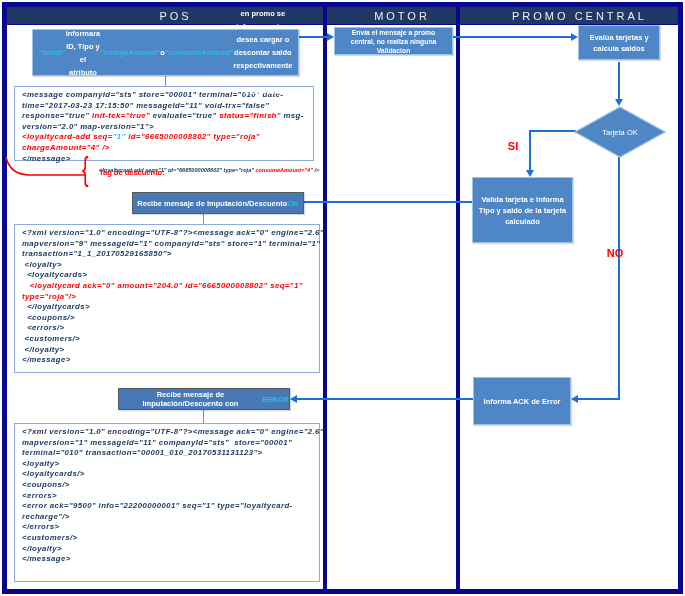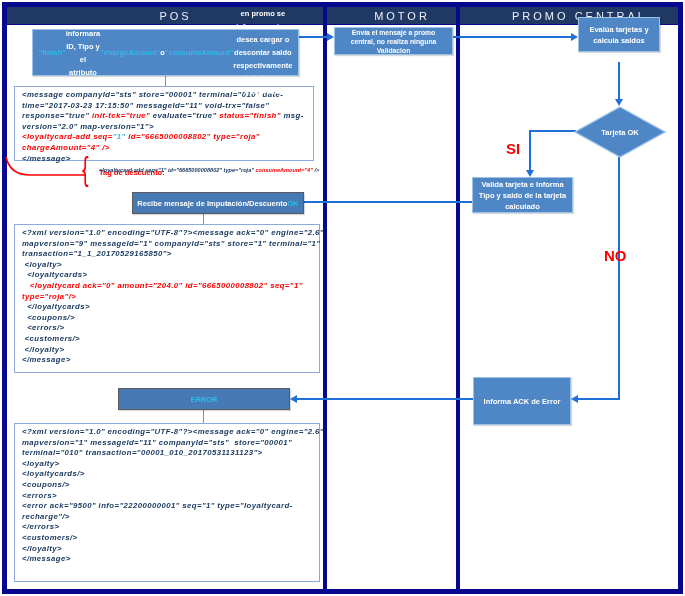--- a/index.html
+++ b/index.html
@@ -33,28 +33,28 @@
   .sn{color:var(--xml-navy);} .sr{color:var(--red);} .sc{color:var(--cyan);} .sw{color:#fff;}
   .hl{position:absolute;height:2px;background:var(--arrow);z-index:5;}
   .vl{position:absolute;width:2px;background:var(--arrow);z-index:5;}
   .conn{position:absolute;width:1px;background:#5B9BD5;z-index:3;}
   .ah-right{position:absolute;width:0;height:0;border-top:4px solid transparent;border-bottom:4px solid transparent;
         border-left:7px solid var(--arrow);z-index:5;}
   .ah-left{position:absolute;width:0;height:0;border-top:4px solid transparent;border-bottom:4px solid transparent;
         border-right:7px solid var(--arrow);z-index:5;}
   .ah-down{position:absolute;width:0;height:0;border-left:4px solid transparent;border-right:4px solid transparent;
         border-top:7px solid var(--arrow);z-index:5;}
-  .flowlabel{position:absolute;color:var(--red);font-weight:bold;font-size:15px;z-index:6;text-align:center;}
+  .flowlabel{position:absolute;color:var(--red);font-weight:bold;font-size:11px;z-index:6;text-align:center;}
   #tag-title{position:absolute;left:99px;top:156px;color:var(--red);font-weight:bold;font-size:7.5px;z-index:6;margin-top:12px;}
   #tag-line{position:absolute;left:99px;top:167px;font-style:italic;font-weight:bold;font-size:5.6px;
         white-space:pre;color:var(--xml-navy);z-index:6;}
   #tag-brace{position:absolute;left:82px;top:151px;color:var(--red);font-size:33px;font-weight:400;
         transform:scaleX(0.6);transform-origin:left center;z-index:6;line-height:36px;}
   #diamond-label{position:absolute;left:574px;top:106px;width:92px;height:52px;display:flex;align-items:center;
-        justify-content:center;color:#fff;font-weight:bold;font-size:7.5px;z-index:7;}
+        justify-content:center;color:#fff;font-weight:normal;font-size:7.5px;z-index:7;}
   #diamond-svg{position:absolute;left:574px;top:106px;z-index:6;}
   #tag-curve{position:absolute;left:4px;top:153px;z-index:6;}
 </style>
 </head>
 <body>
 
 <div id="page">
   <div id="frame"></div>
 
   <div class="lane" style="left:5px;width:320px;">
@@ -90,37 +90,38 @@
   <div class="bluebox recibe" style="left:132px;top:192px;width:172px;height:22px;">
       <span class="sw">Recibe mensaje de Imputación/Descuento </span>
       <span class="sc">OK</span>
     </div>
 
   <div class="conn" style="left:203px;top:214px;height:10px;"></div>
 
   <div class="xmlbox" style="left:14px;top:224px;width:306px;height:149px;"><div class="xline"><span class="sn">&lt;?xml version="1.0" encoding="UTF-8"?&gt;&lt;message ack="0" engine="2.6"</span></div><div class="xline"><span class="sn">mapversion="9" messageId="1" companyId="sts" store="1" terminal="1"</span></div><div class="xline"><span class="sn">transaction="1_1_20170529165850"&gt;</span></div><div class="xline"><span class="sn"> &lt;loyalty&gt;</span></div><div class="xline"><span class="sn">  &lt;loyaltycards&gt;</span></div><div class="xline"><span class="sr">   &lt;loyaltycard ack="0" amount="204.0" id="6665000008802" seq="1"</span></div><div class="xline"><span class="sr">type="roja"/&gt;</span></div><div class="xline"><span class="sn">  &lt;/loyaltycards&gt;</span></div><div class="xline"><span class="sn">  &lt;coupons/&gt;</span></div><div class="xline"><span class="sn">  &lt;errors/&gt;</span></div><div class="xline"><span class="sn"> &lt;customers/&gt;</span></div><div class="xline"><span class="sn"> &lt;/loyalty&gt;</span></div><div class="xline"><span class="sn">&lt;/message&gt;</span></div></div>
 
   <div class="bluebox recibe" style="left:118px;top:388px;width:172px;height:22px;">
+      <span class="sw">Recibe mensaje de Imputación/Descuento con </span>
       <span class="sc">ERROR</span>
     </div>
 
   <div class="conn" style="left:203px;top:410px;height:13px;"></div>
 
   <div class="xmlbox" style="left:14px;top:423px;width:306px;height:159px;"><div class="xline"><span class="sn">&lt;?xml version="1.0" encoding="UTF-8"?&gt;&lt;message ack="0" engine="2.6"</span></div><div class="xline"><span class="sn">mapversion="1" messageId="11" companyId="sts"  store="00001"</span></div><div class="xline"><span class="sn">terminal="010" transaction="00001_010_20170531131123"&gt;</span></div><div class="xline"><span class="sn">&lt;loyalty&gt;</span></div><div class="xline"><span class="sn">&lt;loyaltycards/&gt;</span></div><div class="xline"><span class="sn">&lt;coupons/&gt;</span></div><div class="xline"><span class="sn">&lt;errors&gt;</span></div><div class="xline"><span class="sn">&lt;error ack="9500" info="22200000001" seq="1" type="loyaltycard-</span></div><div class="xline"><span class="sn">recharge"/&gt;</span></div><div class="xline"><span class="sn">&lt;/errors&gt;</span></div><div class="xline"><span class="sn">&lt;customers/&gt;</span></div><div class="xline"><span class="sn">&lt;/loyalty&gt;</span></div><div class="xline"><span class="sn">&lt;/message&gt;</span></div></div>
 
   <div class="bluebox" style="left:334px;top:27px;width:119px;height:28px;font-size:6.8px;line-height:9px;padding:2px 4px;">Envía el mensaje a promo central, no realiza ninguna Validacion</div>
 
-  <div class="bluebox" style="left:578px;top:17px;width:82px;height:35px;font-size:7.5px;line-height:11px;padding:2px 4px;">Evalúa tarjetas y calcula saldos</div>
+  <div class="bluebox" style="left:578px;top:25px;width:82px;height:35px;font-size:7.5px;line-height:11px;padding:2px 4px;">Evalúa tarjetas y calcula saldos</div>
 
   <svg id="diamond-svg" width="92" height="52">
     <polygon points="46,1 91,26 46,51 1,26" fill="#4E86C6" stroke="#9DC3E6" stroke-width="1.3"></polygon>
   </svg>
   <div id="diamond-label">Tarjeta OK</div>
 
-  <div class="bluebox" style="left:472px;top:177px;width:101px;height:36px;font-size:7.5px;line-height:11px;padding:2px 4px;">Valida tarjeta e Informa Tipo y saldo de la tarjeta calculado</div>
+  <div class="bluebox" style="left:472px;top:177px;width:101px;height:66px;font-size:7.5px;line-height:11px;padding:2px 4px;">Valida tarjeta e Informa Tipo y saldo de la tarjeta calculado</div>
 
   <div class="bluebox" style="left:473px;top:377px;width:98px;height:48px;font-size:7.5px;padding:2px 4px;">Informa ACK de Error</div>
 
   <div class="flowlabel" style="left:503px;top:140px;width:20px;">SI</div>
   <div class="flowlabel" style="left:604px;top:247px;width:22px;">NO</div>
 
   <div class="hl" style="left:299px;top:36px;width:28px;"></div>
   <div class="ah-right" style="left:327px;top:33px;"></div>
 
   <div class="hl" style="left:453px;top:36px;width:118px;"></div>

